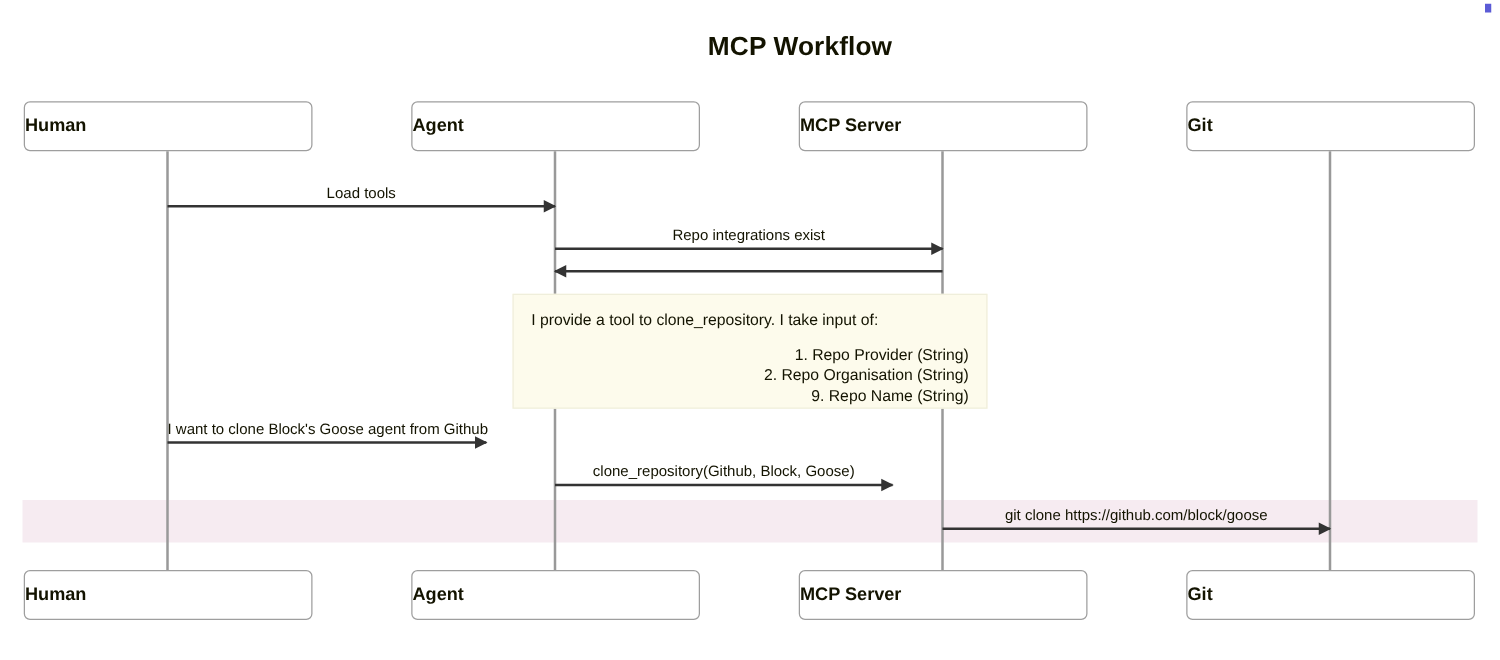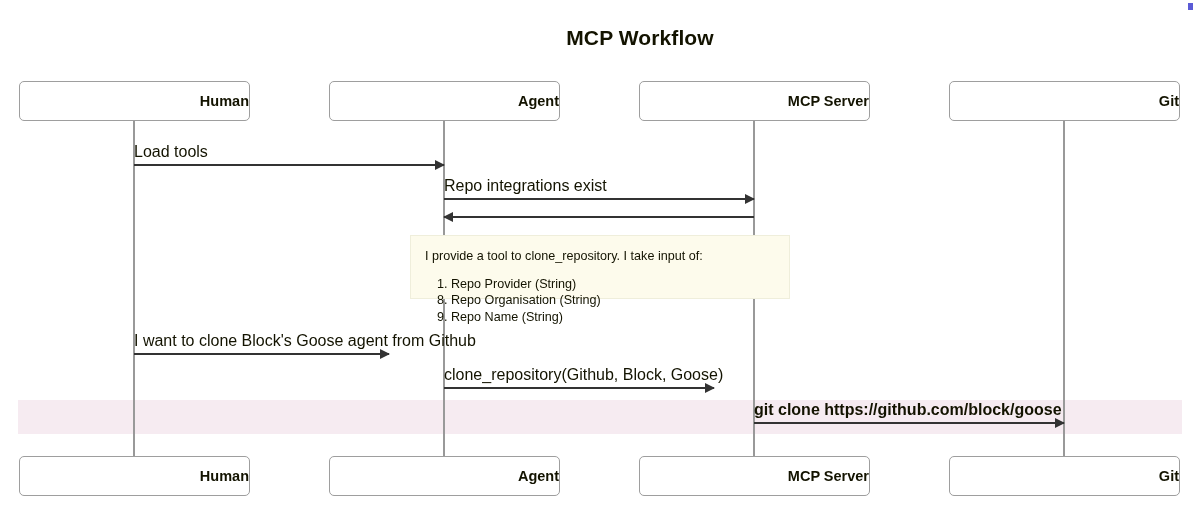--- a/index.html
+++ b/index.html
@@ -37,21 +37,21 @@
   .participant {
     position: absolute;
     width: 231px;
     height: 40px;
     box-sizing: border-box;
     border: 1.4px solid #9e9e9e;
     border-radius: 5px;
     background: #ffffff;
     display: flex;
     align-items: center;
-    justify-content: flex-end;
+    justify-content: flex-start;
     font-size: 14.5px;
     color: #131300;
     font-weight: bold;
   }
 
   
   .lifeline {
     position: absolute;
     width: 2px;
     background: #999999;
@@ -96,48 +96,49 @@
   }
   .msg-head.left {
     left: -1px;
     border-right: 10px solid #333333;
   }
   .msg-label {
     position: absolute;
     left: 0;
     width: 100%;
     bottom: 5px;
-    text-align: left;
-    font-size: 16px;
+    text-align: center;
+    font-size: 12px;
     color: #131300;
     white-space: nowrap;
   }
 
   
   .note-box {
     position: absolute;
     left: 410px;
     top: 235px;
     width: 380px;
-    height: 64px;
+    height: 92px;
     box-sizing: border-box;
     background: #fdfbec;
     border: 1px solid #efeedb;
     padding: 13px 14px 10px 14px;
   }
   .note-head {
     font-size: 12.6px;
     color: #131300;
     margin: 0 0 11px 0;
     line-height: 1.25;
   }
   .note-list {
     margin: 0;
     padding: 0;
     list-style: none;
+    text-align: right;
   }
   .note-list li {
     font-size: 12.6px;
     color: #131300;
     line-height: 1.33;
     padding-left: 12px;
   }
 
   
   .artifact {
@@ -209,29 +210,29 @@
       <div class="message" style="left: 134px; width: 255px; top: 329px;">
         <div class="msg-line"></div>
         <div class="msg-head right"></div>
         <div class="msg-label">I want to clone Block's Goose agent from Github</div>
       </div>
       <div class="message" style="left: 444px; width: 270px; top: 363px;">
         <div class="msg-line"></div>
         <div class="msg-head right"></div>
         <div class="msg-label">clone_repository(Github, Block, Goose)</div>
       </div>
-      <div class="message" style="left: 754px; width: 310px; top: 398px; font-weight: bold;">
+      <div class="message" style="left: 754px; width: 310px; top: 398px;">
         <div class="msg-line"></div>
         <div class="msg-head right"></div>
         <div class="msg-label">git clone https://github.com/block/goose</div>
       </div>
     </div>
 
   <div class="note-box">
     <div class="note-head">I provide a tool to clone_repository. I take input of:</div>
     <ul class="note-list" id="note-list">
         <li>1. Repo Provider (String)</li>
-        <li>8. Repo Organisation (String)</li>
+        <li>2. Repo Organisation (String)</li>
         <li>9. Repo Name (String)</li>
       </ul>
   </div>
 
 </div>
 
 </body></html>

